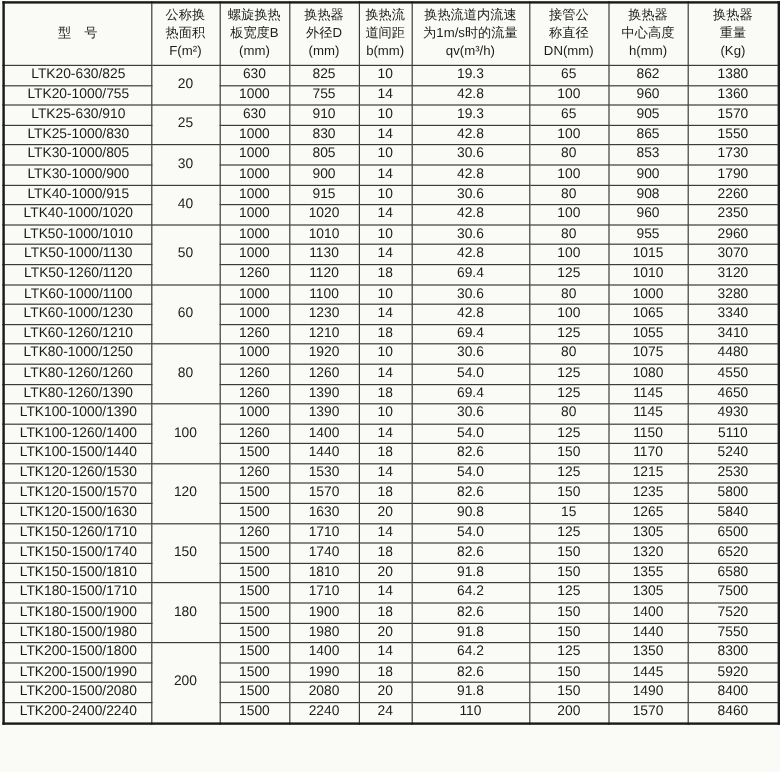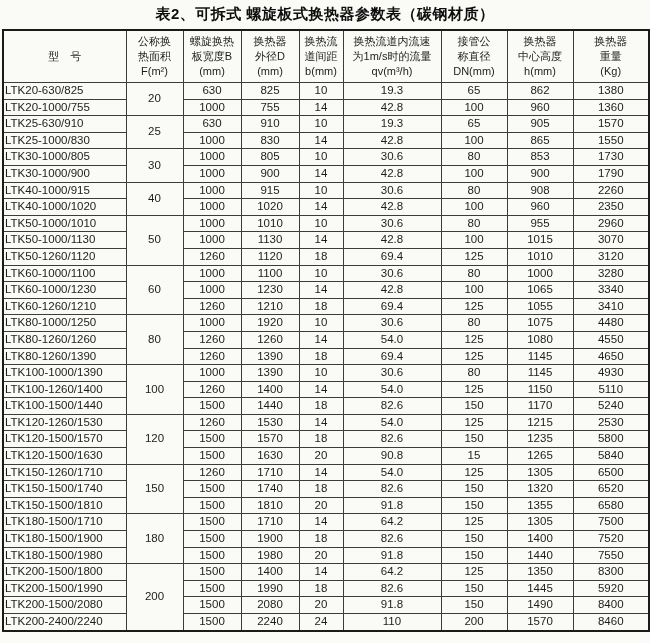--- a/index.html
+++ b/index.html
@@ -51,35 +51,34 @@
   }
   tbody td {
     font-size: 11.5px;
     text-align: center;
     vertical-align: middle;
     height: 15.6px;
     line-height: 15.6px;
     padding: 0;
   }
   tbody td.model {
-    text-align: left;
+    text-align: center;
     padding-left: 1px;
   }
   tbody td.area {
     font-size: 11.5px;
   }
   tbody tr.group-start td {
     border-top: 1.7px solid #1a1a1a;
   }
 </style>
 </head>
 <body>
 
 <div class="page">
-  <div class="title">表2、可拆式 螺旋板式换热器参数表（碳钢材质）</div>
 
   <table class="params">
     <colgroup>
       <col style="width:123px">
         <col style="width:57px">
         <col style="width:58px">
       <col style="width:58px">
         <col style="width:44px">
         <col style="width:98px">
       <col style="width:66px">

